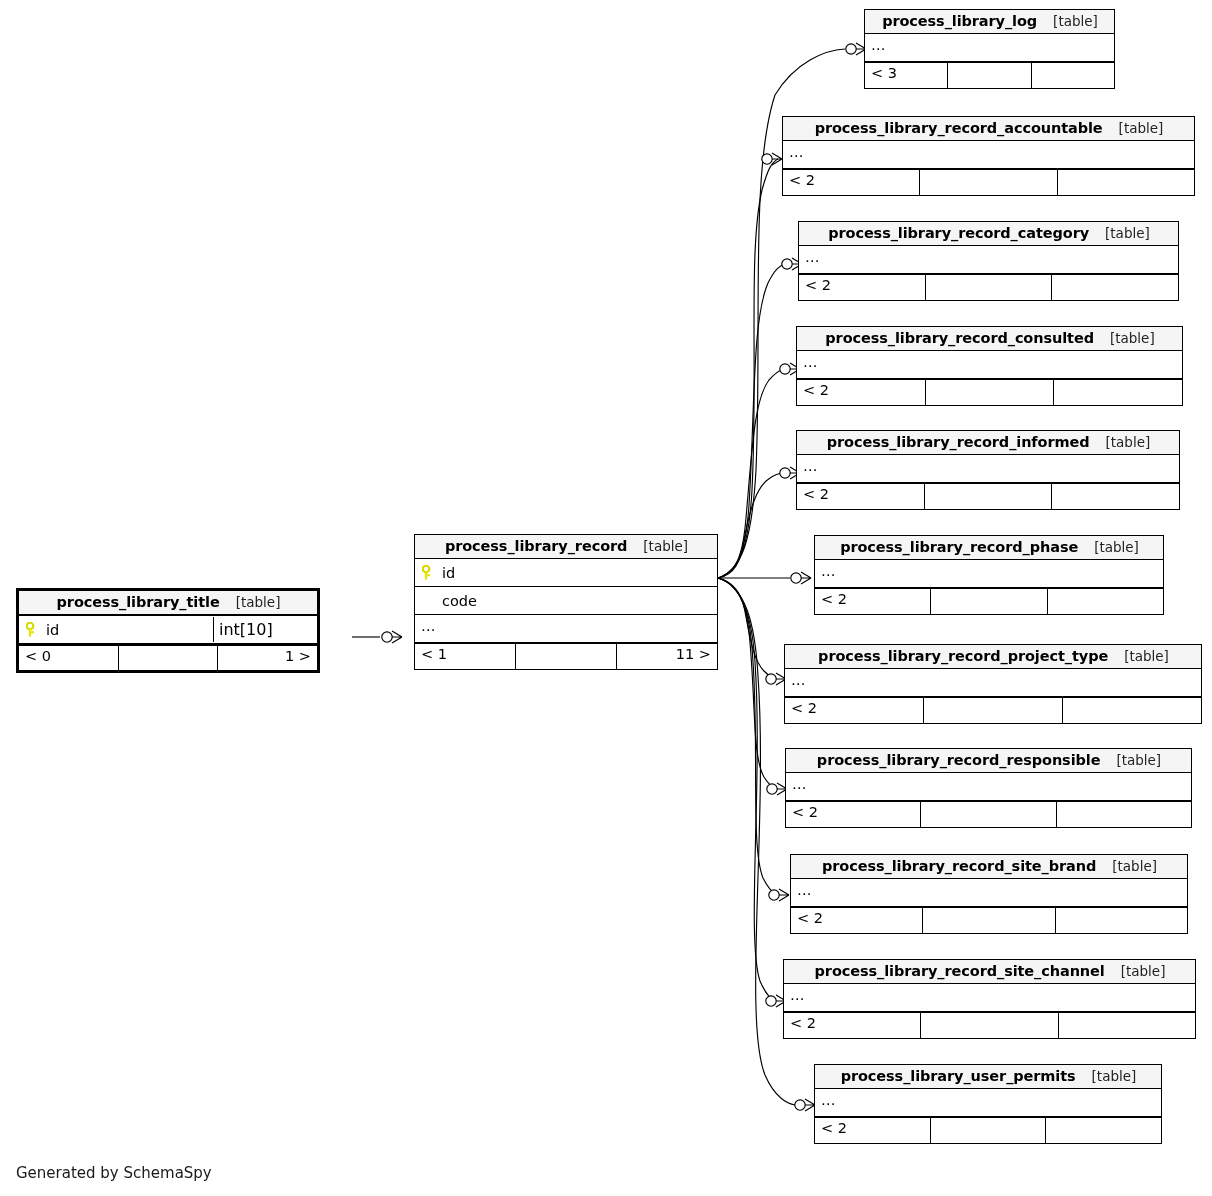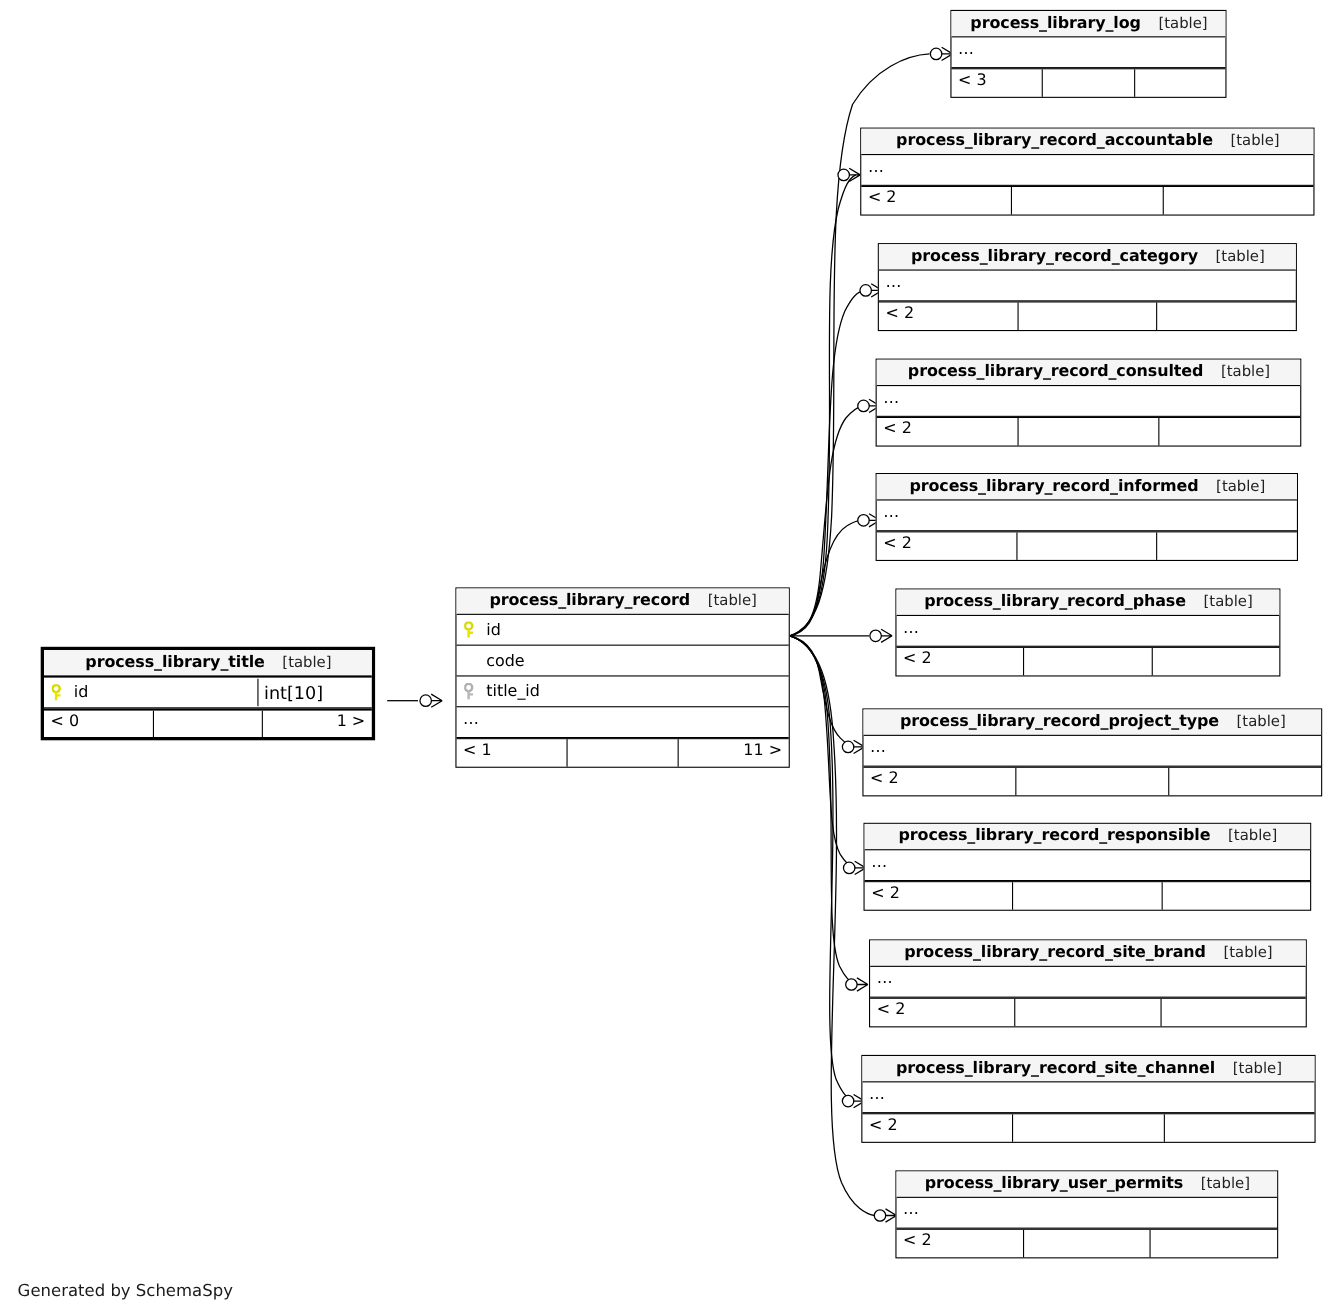--- a/index.html
+++ b/index.html
@@ -223,21 +223,21 @@
       <path class="edge-foot" d="M776,1001 L786,1001 M786,1001 L776,995 M786,1001 L776,1007"></path>
 
       <circle class="edge-dot" cx="800" cy="1105" r="5.2"></circle>
       <path class="edge-foot" d="M805,1105 L815,1105 M815,1105 L805,1099 M815,1105 L805,1111"></path>
 
       <circle class="edge-dot" cx="387" cy="637" r="5.2"></circle>
       <path class="edge-foot" d="M392,637 L402,637 M402,637 L392,631 M402,637 L392,643"></path>
     </g>
   </svg>
 
-  <div class="tbl focal" style="left:16px; top:588px; width:304px;margin-left:21px;">
+  <div class="tbl focal" style="left:16px; top:588px; width:304px;">
     <div class="tbl-head">
       <span class="tbl-name">process_library_title</span>
       <span class="tbl-kind">[table]</span>
     </div>
     <div class="tbl-row">
       <span class="cell-name">
         <span class="keyicon">
           <svg viewBox="0 0 13 16" width="13" height="16">
             <circle cx="4" cy="4" r="3.3" fill="none" stroke="#d9d900" stroke-width="2.2"></circle>
             <path d="M4,6.6 L4,14.6" stroke="#e6e600" stroke-width="2.3" fill="none"></path>
@@ -272,32 +272,20 @@
         <span>id</span>
       </span>
     </div>
     <div class="tbl-row">
       <span class="cell-name">
         <span class="noindent"></span>
         <span>code</span>
       </span>
     </div>
     <div class="tbl-row">
-      <span class="cell-name">
-        <span class="keyicon">
-          <svg viewBox="0 0 13 16" width="13" height="16">
-            <circle cx="4" cy="4" r="3.3" fill="none" stroke="#b0b0b0" stroke-width="2.2"></circle>
-            <path d="M4,6.6 L4,14.6" stroke="#b8b8b8" stroke-width="2.3" fill="none"></path>
-            <path d="M4,10.2 L8,10.2" stroke="#b8b8b8" stroke-width="2.1" fill="none"></path>
-          </svg>
-        </span>
-        <span>title_id</span>
-      </span>
-    </div>
-    <div class="tbl-row">
       <span class="row-ellipsis">…</span>
     </div>
     <div class="tbl-foot">
       <span class="foot-cell">&lt; 1</span>
       <span class="foot-cell mid"></span>
       <span class="foot-cell">11 &gt;</span>
     </div>
   </div>
 
   <div class="tbl" style="left:864px; top:9px; width:251px;">

